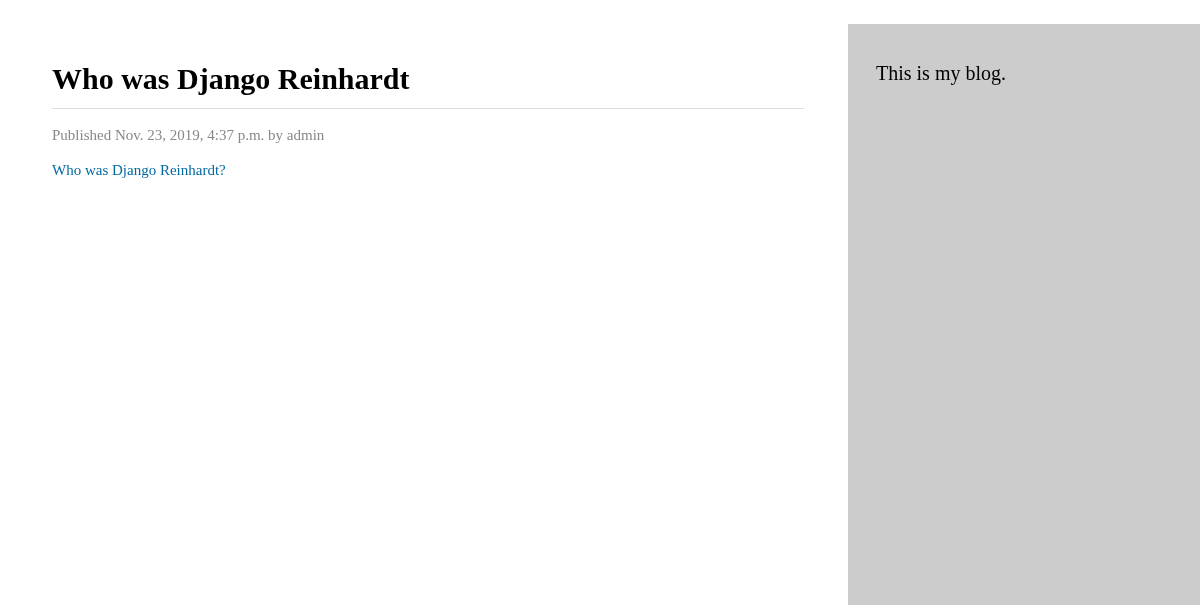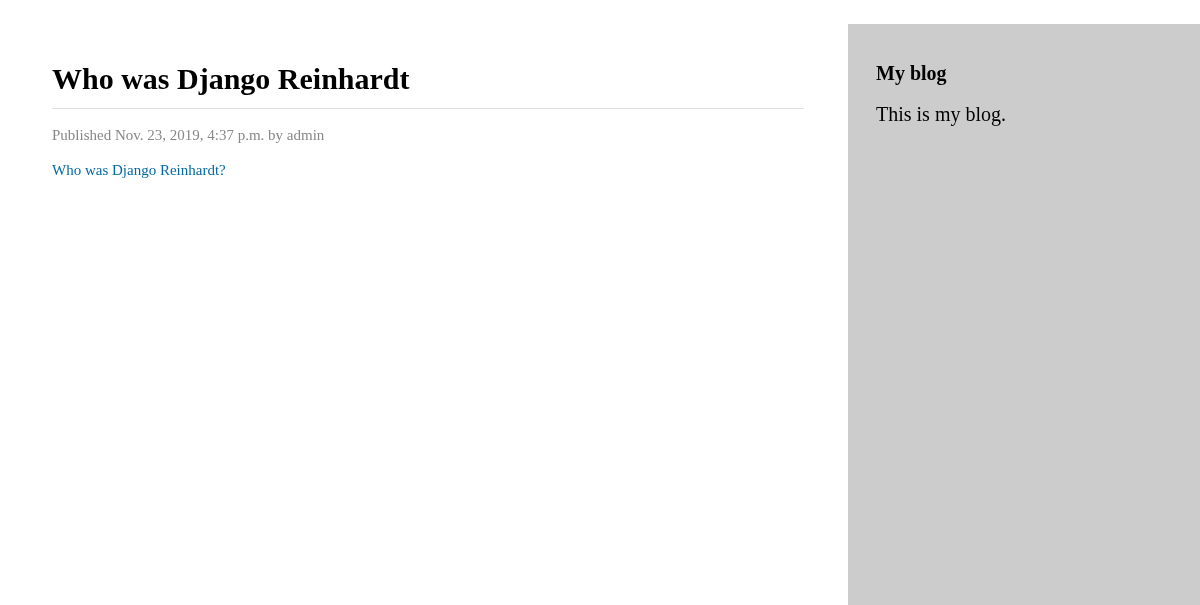--- a/index.html
+++ b/index.html
@@ -59,15 +59,14 @@
 <body>
 
 <main class="main">
   <h1 class="post-title">Who was Django Reinhardt</h1>
   <hr class="divider">
   <p class="post-meta">Published Nov. 23, 2019, 4:37 p.m. by admin</p>
   <p class="post-body">Who was Django Reinhardt?</p>
 </main>
 
 <aside class="sidebar">
-  <h2 class="sidebar-title">My blog</h2>
   <p class="sidebar-text">This is my blog.</p>
 </aside>
 
 </body></html>

